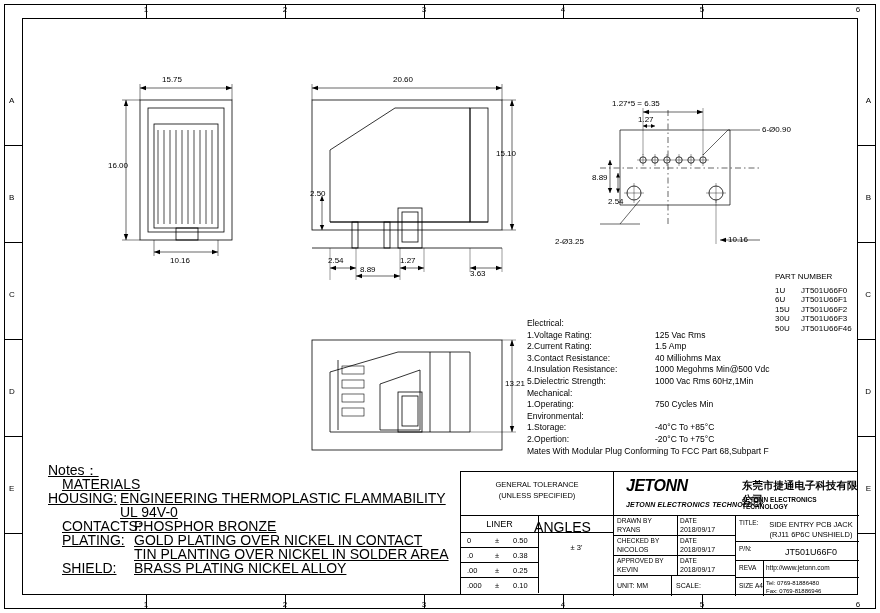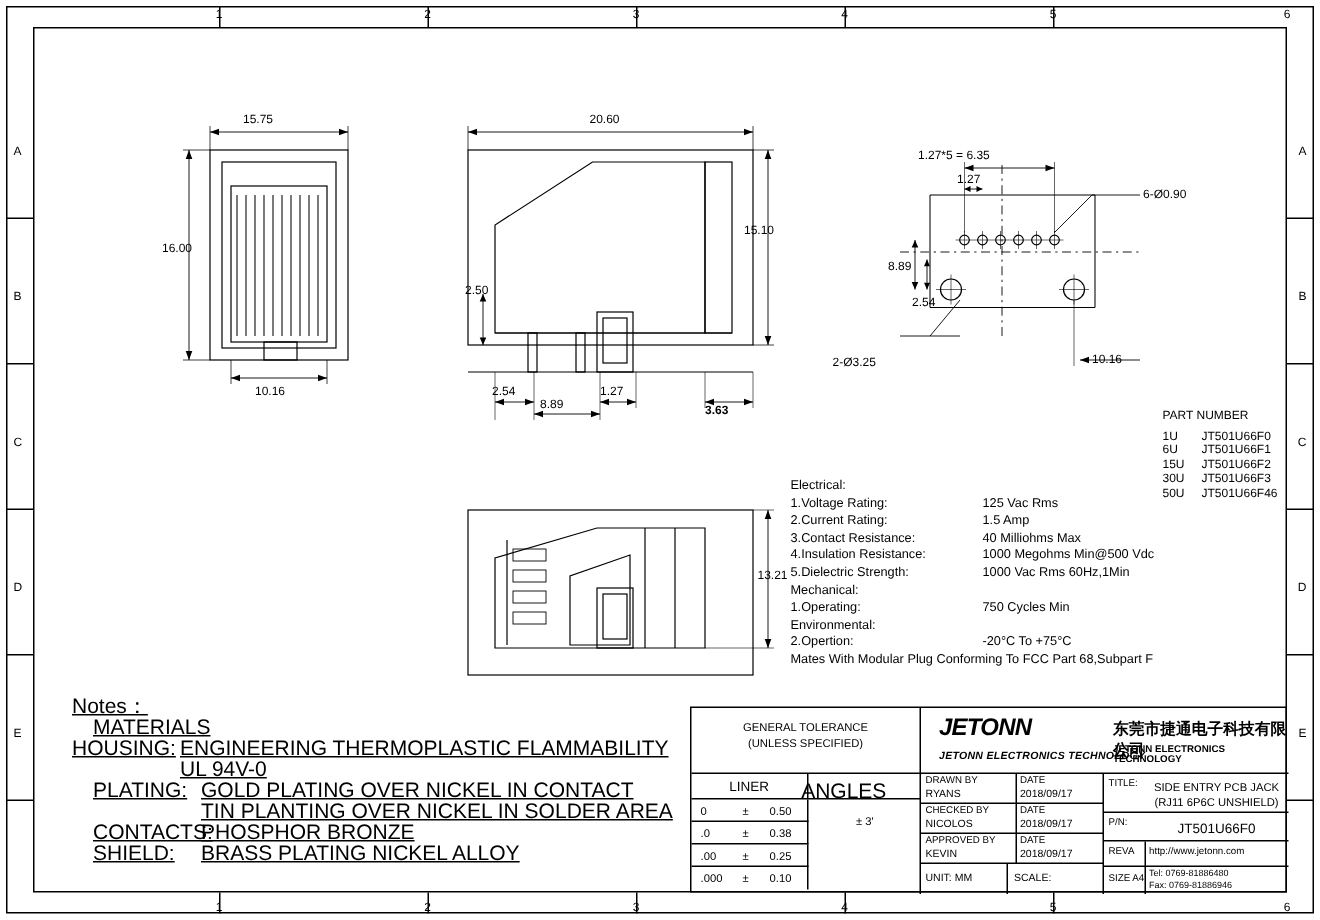--- a/index.html
+++ b/index.html
@@ -301,21 +301,21 @@
   <div class="txt dim" style="left:162px;top:74px;">15.75</div>
   <div class="txt dim" style="left:108px;top:160px;">16.00</div>
   <div class="txt dim" style="left:170px;top:255px;">10.16</div>
   <div class="txt dim" style="left:310px;top:188px;">2.50</div>
 
   <div class="txt dim" style="left:393px;top:74px;">20.60</div>
   <div class="txt dim" style="left:496px;top:148px;">15.10</div>
   <div class="txt dim" style="left:328px;top:255px;">2.54</div>
   <div class="txt dim" style="left:360px;top:264px;">8.89</div>
   <div class="txt dim" style="left:400px;top:255px;">1.27</div>
-  <div class="txt dim" style="left:470px;top:268px;font-weight:bold;">3.63</div>
+  <div class="txt dim" style="left:470px;top:268px;">3.63</div>
   <div class="txt dim" style="left:505px;top:378px;">13.21</div>
 
   <div class="txt dim" style="left:612px;top:98px;">1.27*5 = 6.35</div>
   <div class="txt dim" style="left:638px;top:114px;">1.27</div>
   <div class="txt dim" style="left:592px;top:172px;">8.89</div>
   <div class="txt dim" style="left:608px;top:196px;">2.54</div>
   <div class="txt dim" style="left:728px;top:234px;">10.16</div>
   <div class="txt dim" style="left:762px;top:124px;">6-Ø0.90</div>
   <div class="txt dim" style="left:555px;top:236px;">2-Ø3.25</div>
 
@@ -366,40 +366,44 @@
         <span class="lab">5.Dielectric Strength:</span>
         <span>1000 Vac Rms 60Hz,1Min</span>
       </div>
     <div>Mechanical:</div>
     <div class="row">
         <span class="lab">1.Operating:</span>
         <span>750 Cycles Min</span>
       </div>
     <div>Environmental:</div>
     <div class="row">
+        <span class="lab">1.Storage:</span>
+        <span>-40°C To +85°C</span>
+      </div>
+    <div class="row">
         <span class="lab">2.Opertion:</span>
         <span>-20°C To +75°C</span>
       </div>
     <div>Mates With Modular Plug Conforming To FCC Part 68,Subpart F</div>
   </div>
 
   <div class="notes">
     <div>Notes：</div>
     <div style="margin-left:14px;">MATERIALS</div>
     <div class="r" style="">
         <span class="k">HOUSING:</span>
         <span><span>ENGINEERING THERMOPLASTIC FLAMMABILITY</span><br><span>UL 94V-0</span></span>
       </div>
     <div class="r" style="margin-left:14px;">
+        <span class="k">CONTACTS:</span>
+        <span>PHOSPHOR BRONZE</span>
+      </div>
+    <div class="r" style="margin-left:14px;">
         <span class="k">PLATING:</span>
         <span><span>GOLD PLATING OVER NICKEL IN CONTACT</span><br><span>TIN PLANTING OVER NICKEL IN SOLDER AREA</span></span>
-      </div>
-    <div class="r" style="margin-left:14px;">
-        <span class="k">CONTACTS:</span>
-        <span>PHOSPHOR BRONZE</span>
       </div>
     <div class="r" style="margin-left:14px;">
         <span class="k">SHIELD:</span>
         <span>BRASS PLATING NICKEL ALLOY</span>
       </div>
   </div>
 
   <div class="tb">
 
     <div class="tb-gt">

